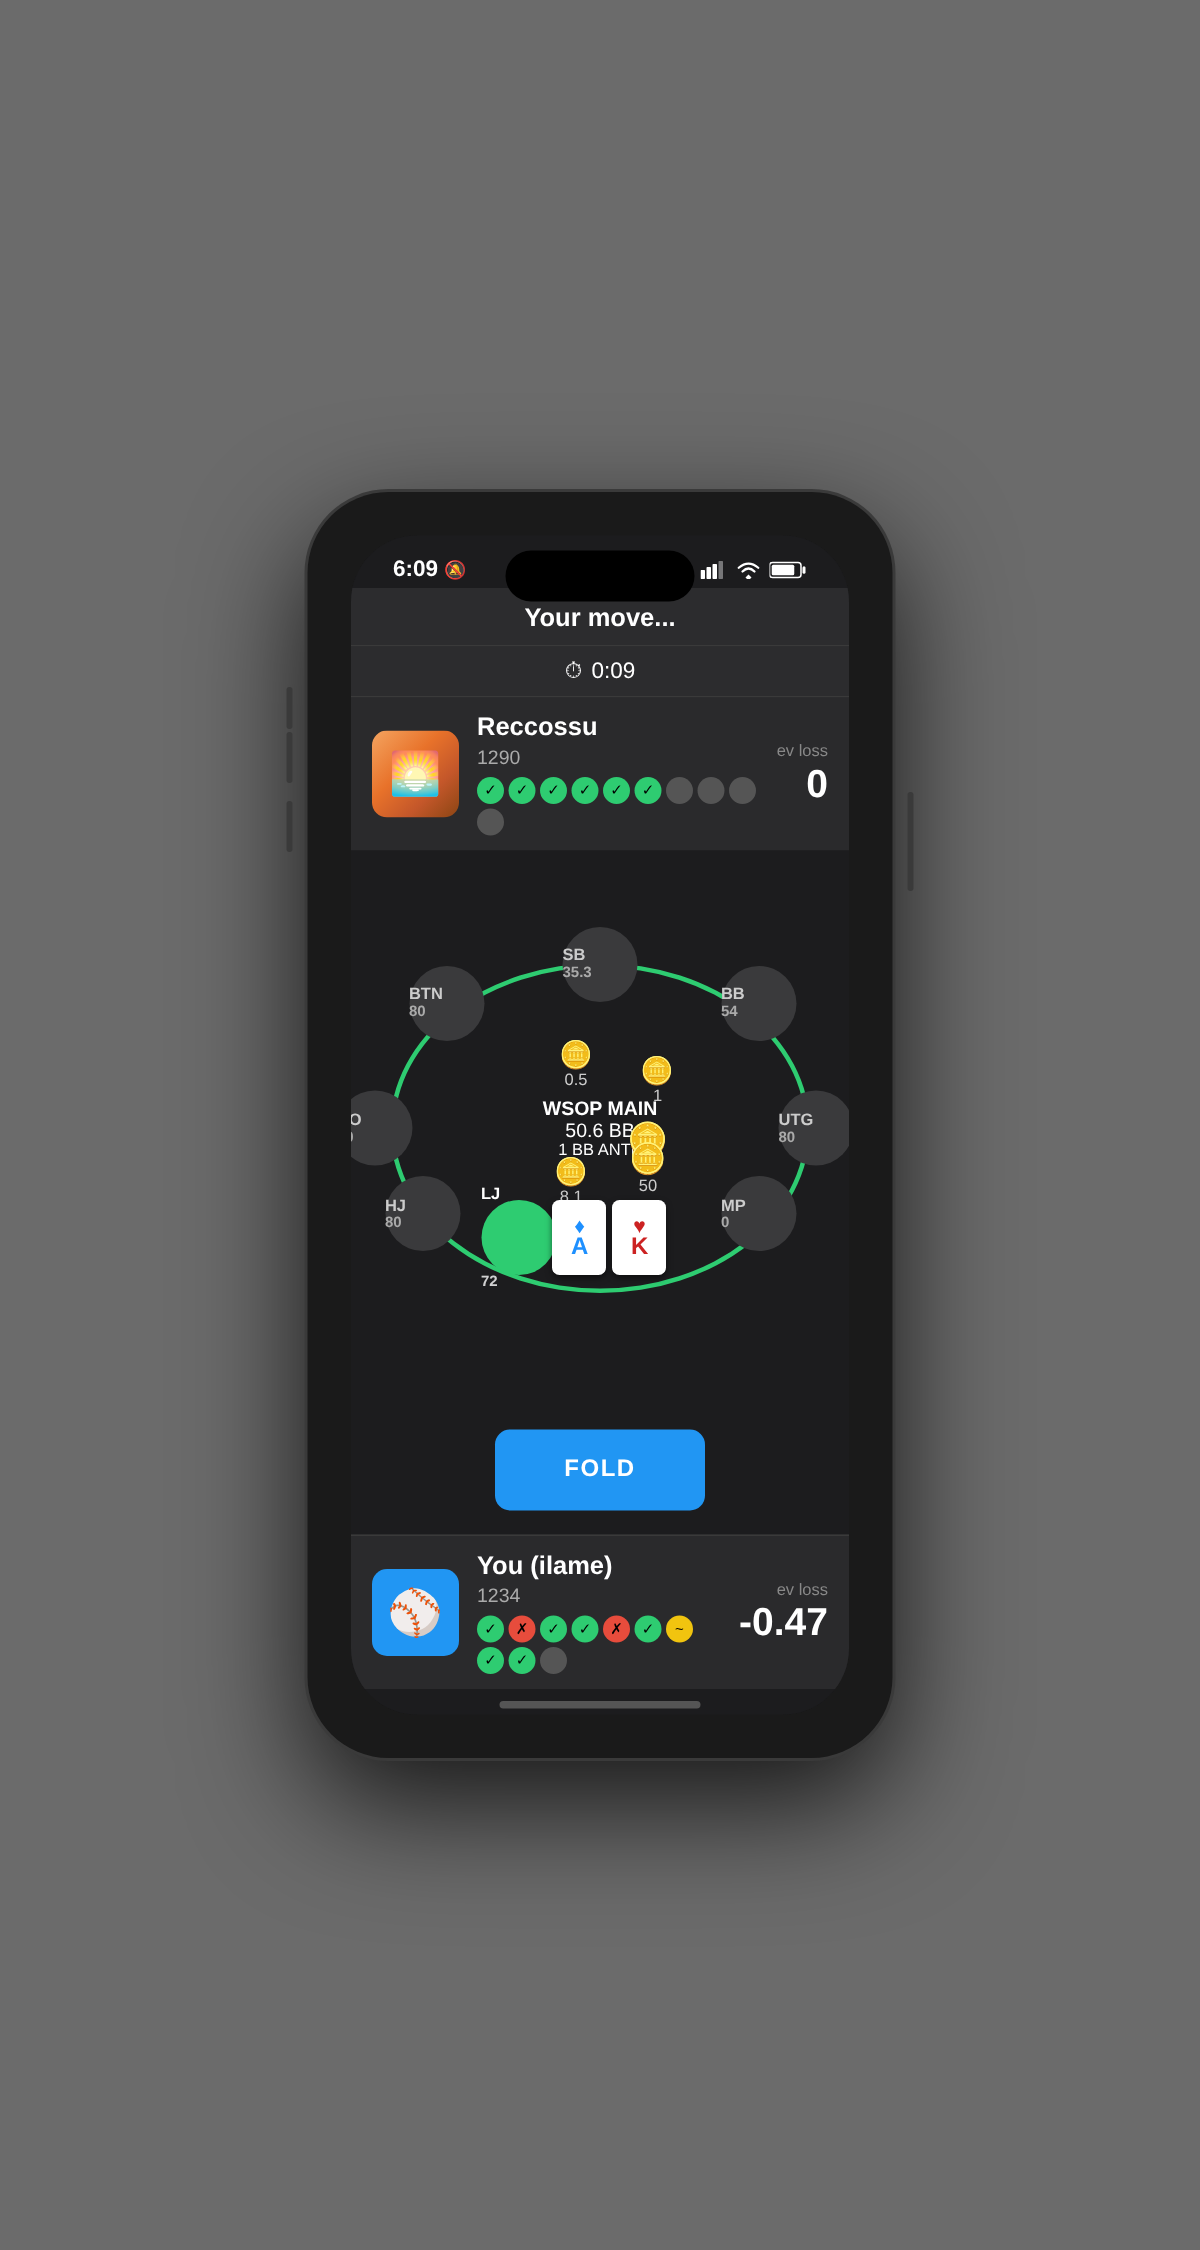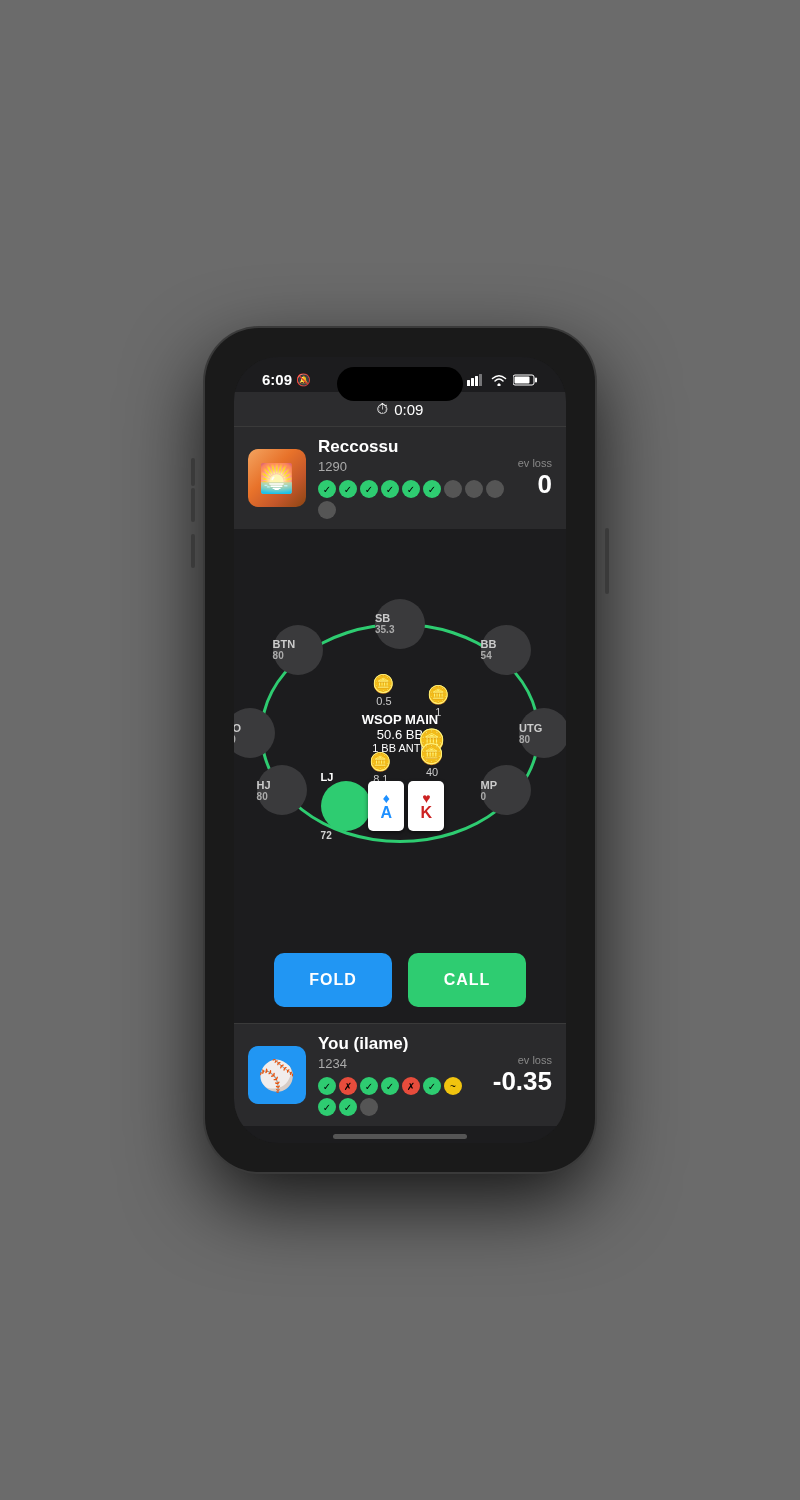--- a/index.html
+++ b/index.html
@@ -395,20 +395,23 @@
           <path d="M1.5 4.5 Q8 -1 14.5 4.5" stroke="white" stroke-width="1.5" fill="none" stroke-linecap="round"></path>
         </svg>
         <svg width="25" height="12" viewBox="0 0 25 12">
           <rect x="0" y="1" width="21" height="10" rx="2" stroke="white" stroke-width="1" fill="none"></rect>
           <rect x="22" y="3.5" width="2" height="5" rx="1" fill="white"></rect>
           <rect x="1.5" y="2.5" width="15" height="7" rx="1" fill="white"></rect>
         </svg>
       </div>
     </div>
 
+    <div class="header">
+      <span class="header-title">Your move...</span>
+    </div>
 
     <div class="timer-bar">
       <div class="timer-text">
         <span>⏱</span>
         <span>0:09</span>
       </div>
     </div>
 
     <div class="player-top">
       <div class="player-avatar">
@@ -499,39 +502,38 @@
         </div>
 
         <div class="chip" style="top:64%; left:44%;">
           <span class="chip-emoji">🪙</span>
           <span class="chip-value">8.1</span>
         </div>
 
         <div class="chip" style="top:58%; left:60%;">
           <span style="font-size:22px; line-height:1;">🪙</span>
           <span style="font-size:20px; line-height:1; margin-top:-8px;">🪙</span>
-          <span class="chip-value">40</span>
+          <span class="chip-value">50</span>
         </div>
 
         <div class="hole-cards" style="top:78%; left:52%;">
           <div class="card card-blue">
             <span class="card-suit card-blue">♦</span>
             <span class="card-rank card-blue">A</span>
           </div>
           <div class="card card-red">
             <span class="card-suit card-red">♥</span>
             <span class="card-rank card-red">K</span>
           </div>
         </div>
       </div>
     </div>
 
     <div class="action-area">
       <button class="action-btn btn-fold">FOLD</button>
-      <button class="action-btn btn-call">CALL</button>
     </div>
 
     <div class="player-bottom">
       <div class="player-avatar">
         <div class="avatar-img-bottom">⚾</div>
       </div>
       <div class="player-info">
         <div class="player-name">You (ilame)</div>
         <div class="player-rating">1234</div>
         <div class="player-badges">
@@ -542,21 +544,21 @@
           <div class="badge" style="background:#e74c3c;">✗</div>
           <div class="badge badge-check">✓</div>
           <div class="badge" style="background:#f1c40f;">~</div>
           <div class="badge badge-check">✓</div>
           <div class="badge badge-check">✓</div>
           <div class="badge badge-gray"></div>
         </div>
       </div>
       <div class="ev-section">
         <div class="ev-label">ev loss</div>
-        <div class="ev-value-negative">-0.35</div>
+        <div class="ev-value-negative">-0.47</div>
       </div>
     </div>
 
     <div class="home-indicator">
       <div class="home-bar"></div>
     </div>
   </div>
 </div>
 
 </body></html>

